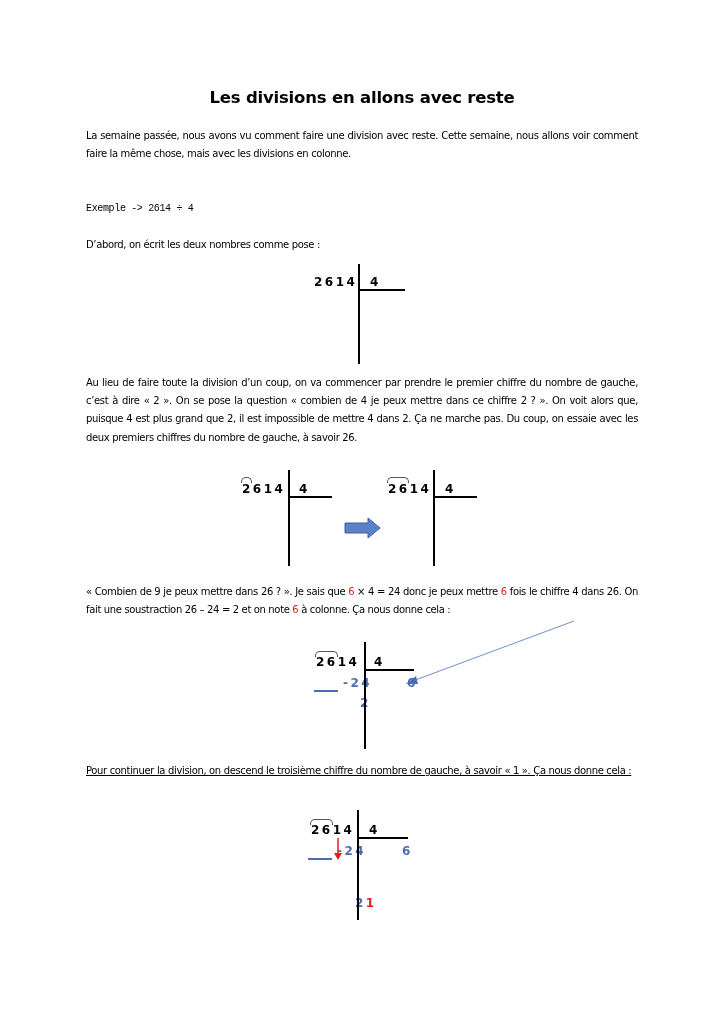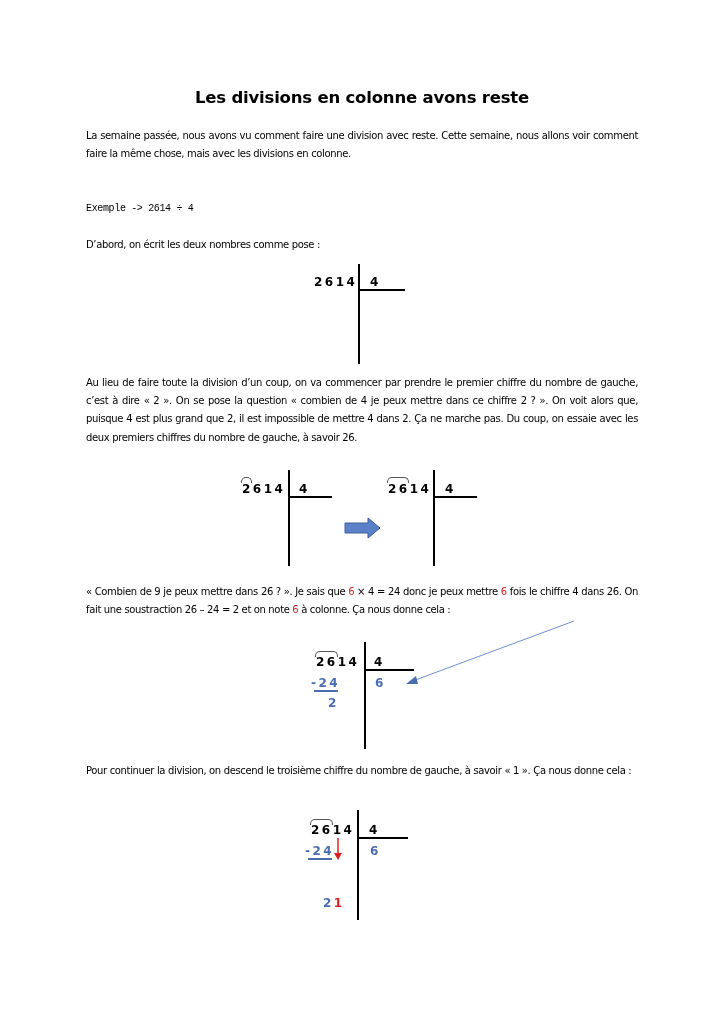--- a/index.html
+++ b/index.html
@@ -7,28 +7,28 @@
          font-family:"DejaVu Sans", sans-serif; color:#000; }
   .title { position:absolute; top:88px; left:0; width:724px; text-align:center;
            font-weight:bold; font-size:16.5px; letter-spacing:-0.2px; }
   .para { position:absolute; left:86px; width:552px; font-size:10px; line-height:18.2px;
           text-align:justify; letter-spacing:-0.35px; }
   .red { color:#e02020; }
   .div-fig { position:absolute; font-family:"DejaVu Sans", sans-serif; font-weight:bold; font-size:12px; }
   .digits { position:absolute; letter-spacing:2.5px; }
   .vline { position:absolute; width:2px; background:#000; }
   .hline { position:absolute; height:2px; background:#000; }
-  .blue { color:#4a6eb0; }
+  .blue { color:#4a6eb0;margin-left:32px; }
   .blueline { position:absolute; height:2px; background:#4a6eb0; }
   .brace { position:absolute; border:1px solid #555; border-bottom:none; border-radius:5px 5px 0 0; height:5px; }
 </style>
 </head>
 <body>
 
-<div class="title">Les divisions en colonne avons reste</div>
+<div class="title">Les divisions en allons avec reste</div>
 
 <div class="para" style="top:127px;">La semaine passée, nous avons vu comment faire une division avec reste. Cette semaine, nous allons voir comment faire la même chose, mais avec les divisions en colonne.</div>
 <div class="para" style="top:200px;font-family:Liberation Mono, monospace;">Exemple -&gt; 2614 ÷ 4</div>
 <div class="para" style="top:236px;">D’abord, on écrit les deux nombres comme pose :</div>
 
 <div class="div-fig">
   <span class="digits" style="left:314px;top:275px;">2614</span>
   <span class="digits" style="left:370px;top:275px;">4</span>
   <div class="vline" style="left:358px;top:264px;height:100px;"></div>
   <div class="hline" style="left:359px;top:289px;width:46px;"></div>
@@ -68,21 +68,21 @@
   <span class="digits blue" style="left:375px;top:676px;">6</span>
   <div class="vline" style="left:364px;top:642px;height:107px;"></div>
   <div class="hline" style="left:365px;top:669px;width:49px;"></div>
 </div>
 
 <svg style="position:absolute;left:400px;top:618px;" width="180" height="72">
   <line x1="174" y1="3" x2="10" y2="64" stroke="#6f8fd0" stroke-width="1"></line>
   <polygon points="6,66 16,58 18,66" fill="#4a6eb0"></polygon>
 </svg>
 
-<div class="para" style="top:762px;">Pour continuer la division, on descend le troisième chiffre du nombre de gauche, à savoir « 1 ». Ça nous donne cela :</div>
+<div class="para" style="top:762px;text-decoration:underline;">Pour continuer la division, on descend le troisième chiffre du nombre de gauche, à savoir « 1 ». Ça nous donne cela :</div>
 
 <div class="div-fig">
   <div class="brace" style="left:310px;top:819px;width:21px;"></div>
   <span class="digits" style="left:311px;top:823px;">2614</span>
   <span class="digits" style="left:369px;top:823px;">4</span>
   <span class="digits blue" style="left:305px;top:844px;">-24</span>
   <div class="blueline" style="left:308px;top:858px;width:24px;"></div>
   <span class="digits" style="left:323px;top:896px;"><span class="blue">2</span><span class="red">1</span></span>
   <span class="digits blue" style="left:370px;top:844px;">6</span>
   <svg style="position:absolute;left:333px;top:838px;" width="10" height="24">

